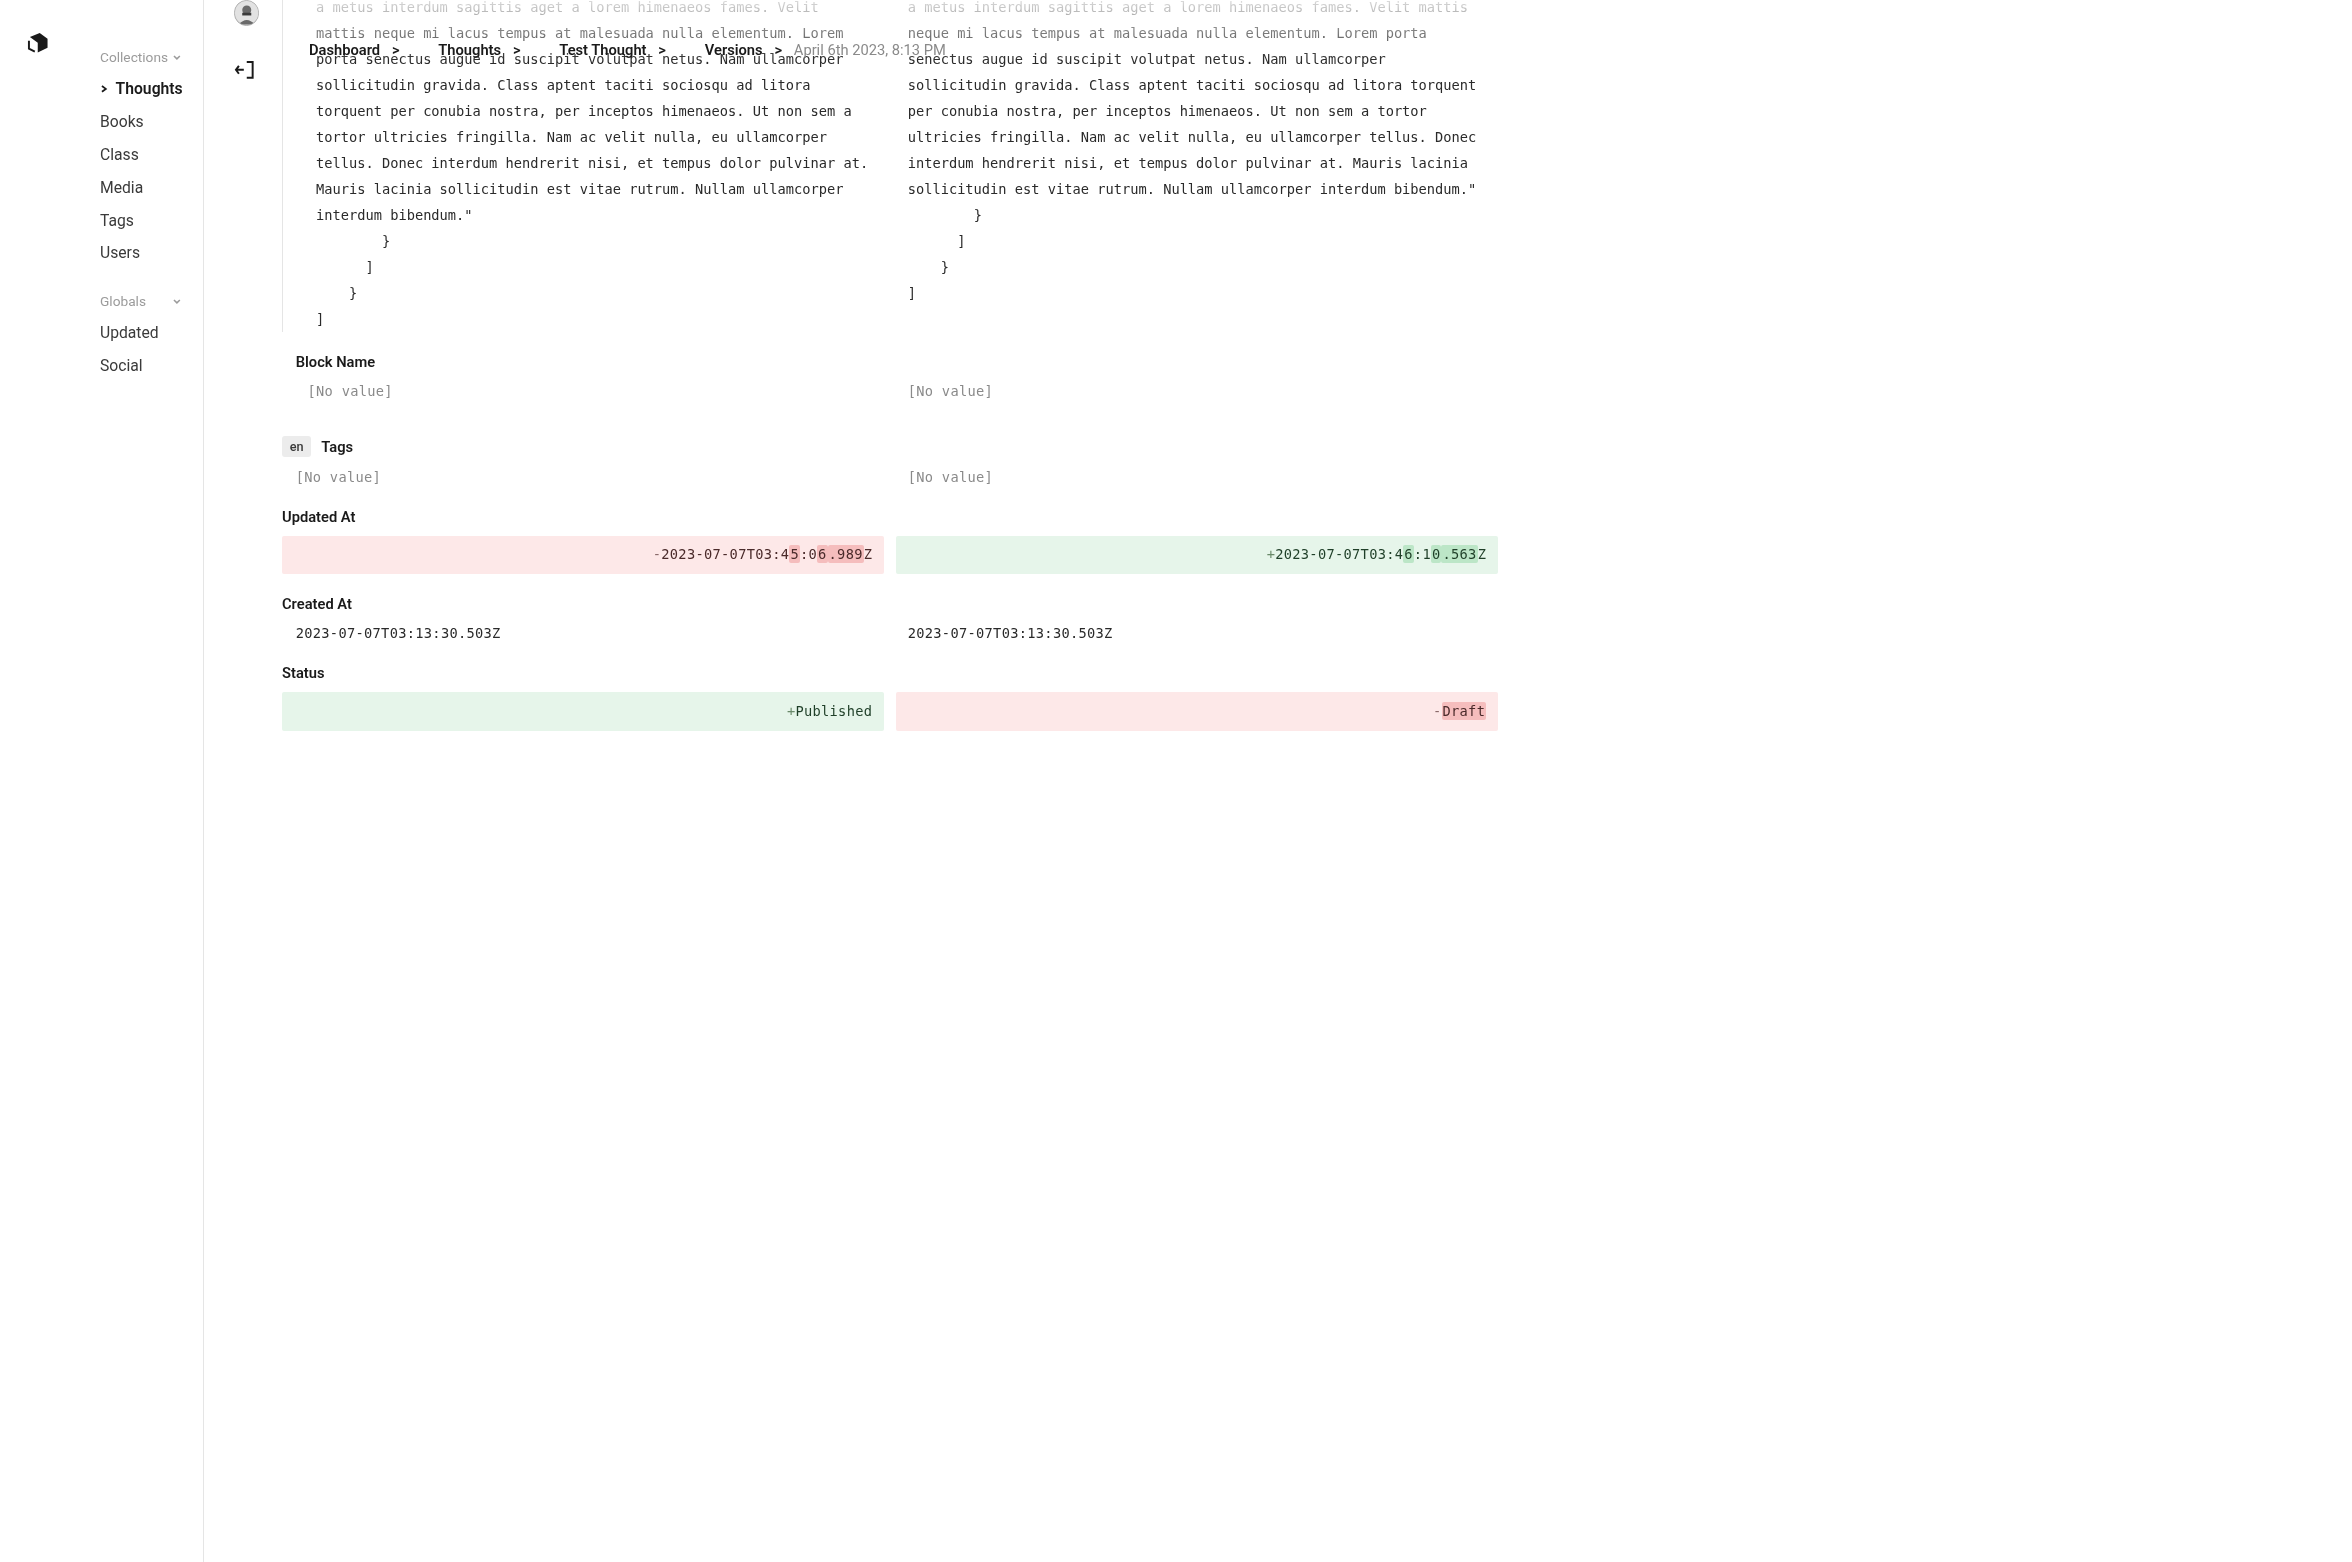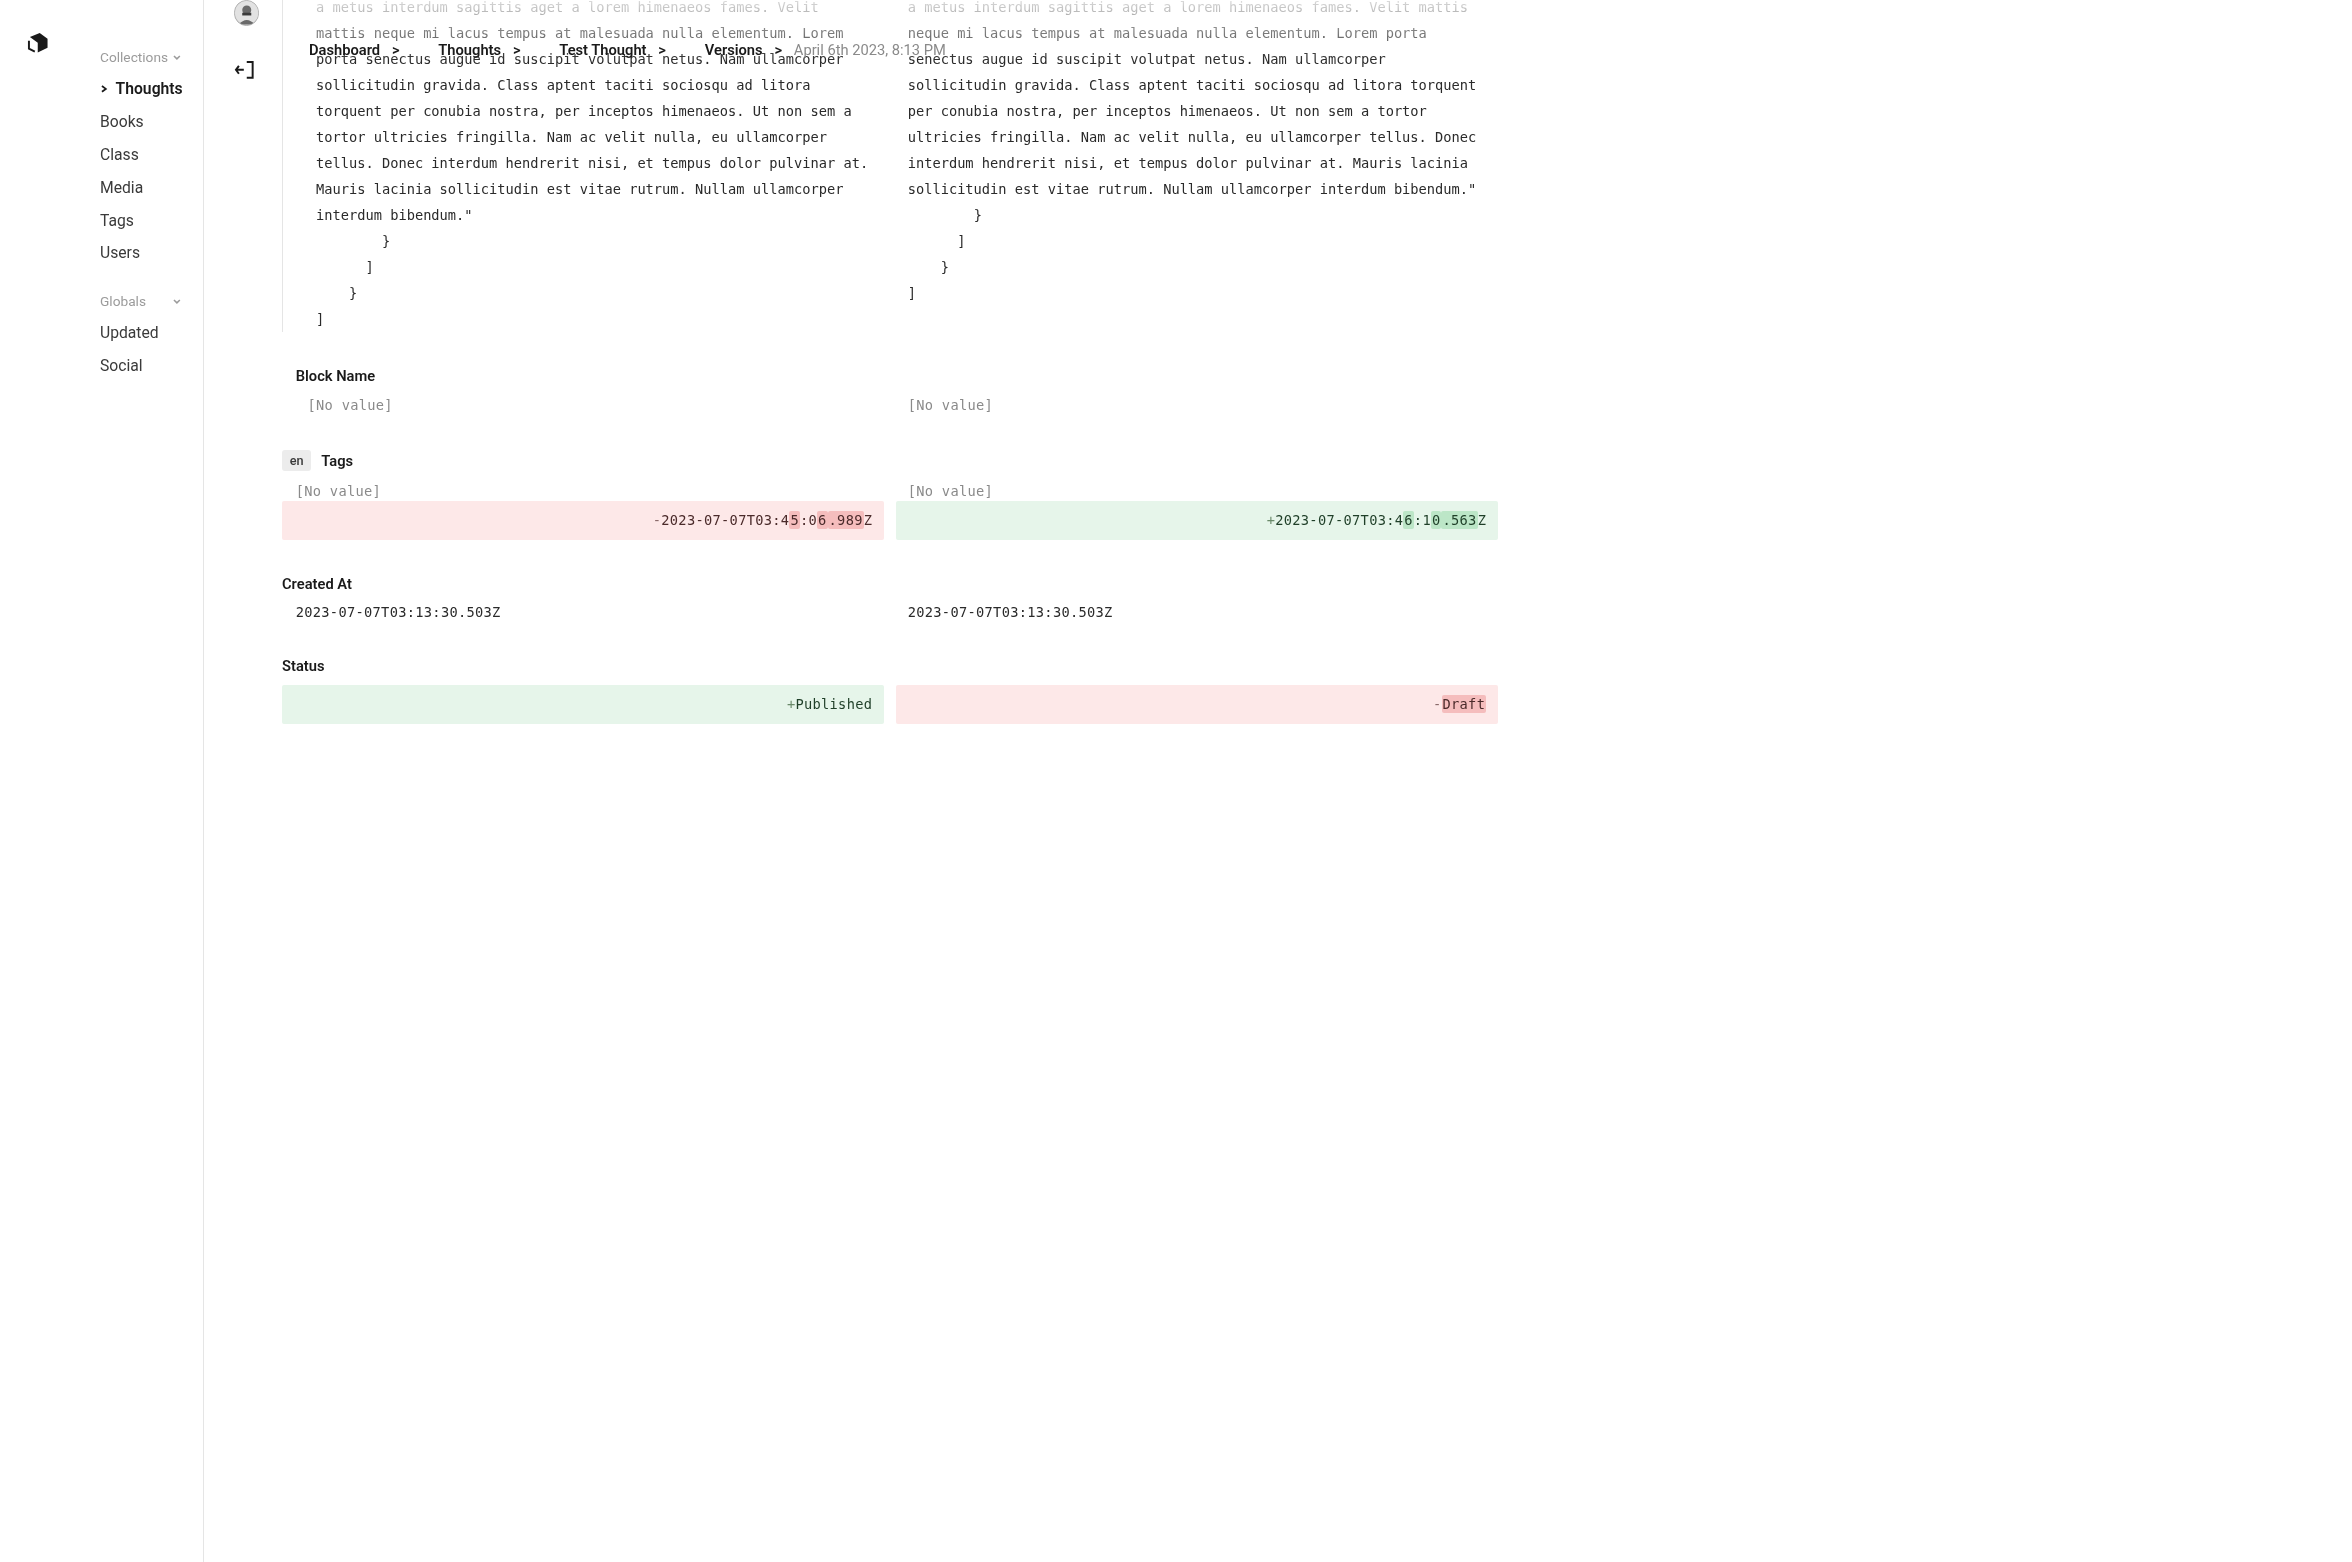--- a/index.html
+++ b/index.html
@@ -153,21 +153,21 @@
       background: linear-gradient(to bottom, rgba(255,255,255,0.92), rgba(255,255,255,0.0));
       pointer-events: none;
     }
     .left-line {
       border-left: 1px solid #e5e5e5;
       padding-left: 33px;
     }
     .field-label {
       font-size: 14.7px;
       font-weight: 600;
-      margin-top: 35px;
+      margin-top: 21px;
       margin-bottom: 9.8px;
     }
     .field-inline {
       display: flex;
       align-items: center;
       gap: 9.8px;
       margin-top: 35px;
       margin-bottom: 9.8px;
     }
     .locale-badge {
@@ -325,20 +325,21 @@
 
     <div class="field-inline">
       <span class="locale-badge">en</span>
       <span class="field-label" style="margin:0;">Tags</span>
     </div>
     <div class="diff-cols">
       <div class="mono-val no-value" style="padding-left:13.7px;">[No value]</div>
       <div class="mono-val no-value">[No value]</div>
     </div>
 
+    <div class="field-label">Updated At</div>
     <div class="diff-row">
       <div class="diff-cell removed"><span class="sign">-</span><span>2023-07-07T03:4</span><span class="hl-del">5</span><span>:0</span><span class="hl-del">6</span><span class="hl-del">.989</span><span>Z</span></div>
       <div class="diff-cell added"><span class="sign">+</span><span>2023-07-07T03:4</span><span class="hl-add">6</span><span>:1</span><span class="hl-add">0</span><span class="hl-add">.563</span><span>Z</span></div>
     </div>
 
     <div class="field-label">Created At</div>
     <div class="diff-cols">
       <div class="mono-val" style="padding-left:13.7px;">2023-07-07T03:13:30.503Z</div>
       <div class="mono-val">2023-07-07T03:13:30.503Z</div>
     </div>

